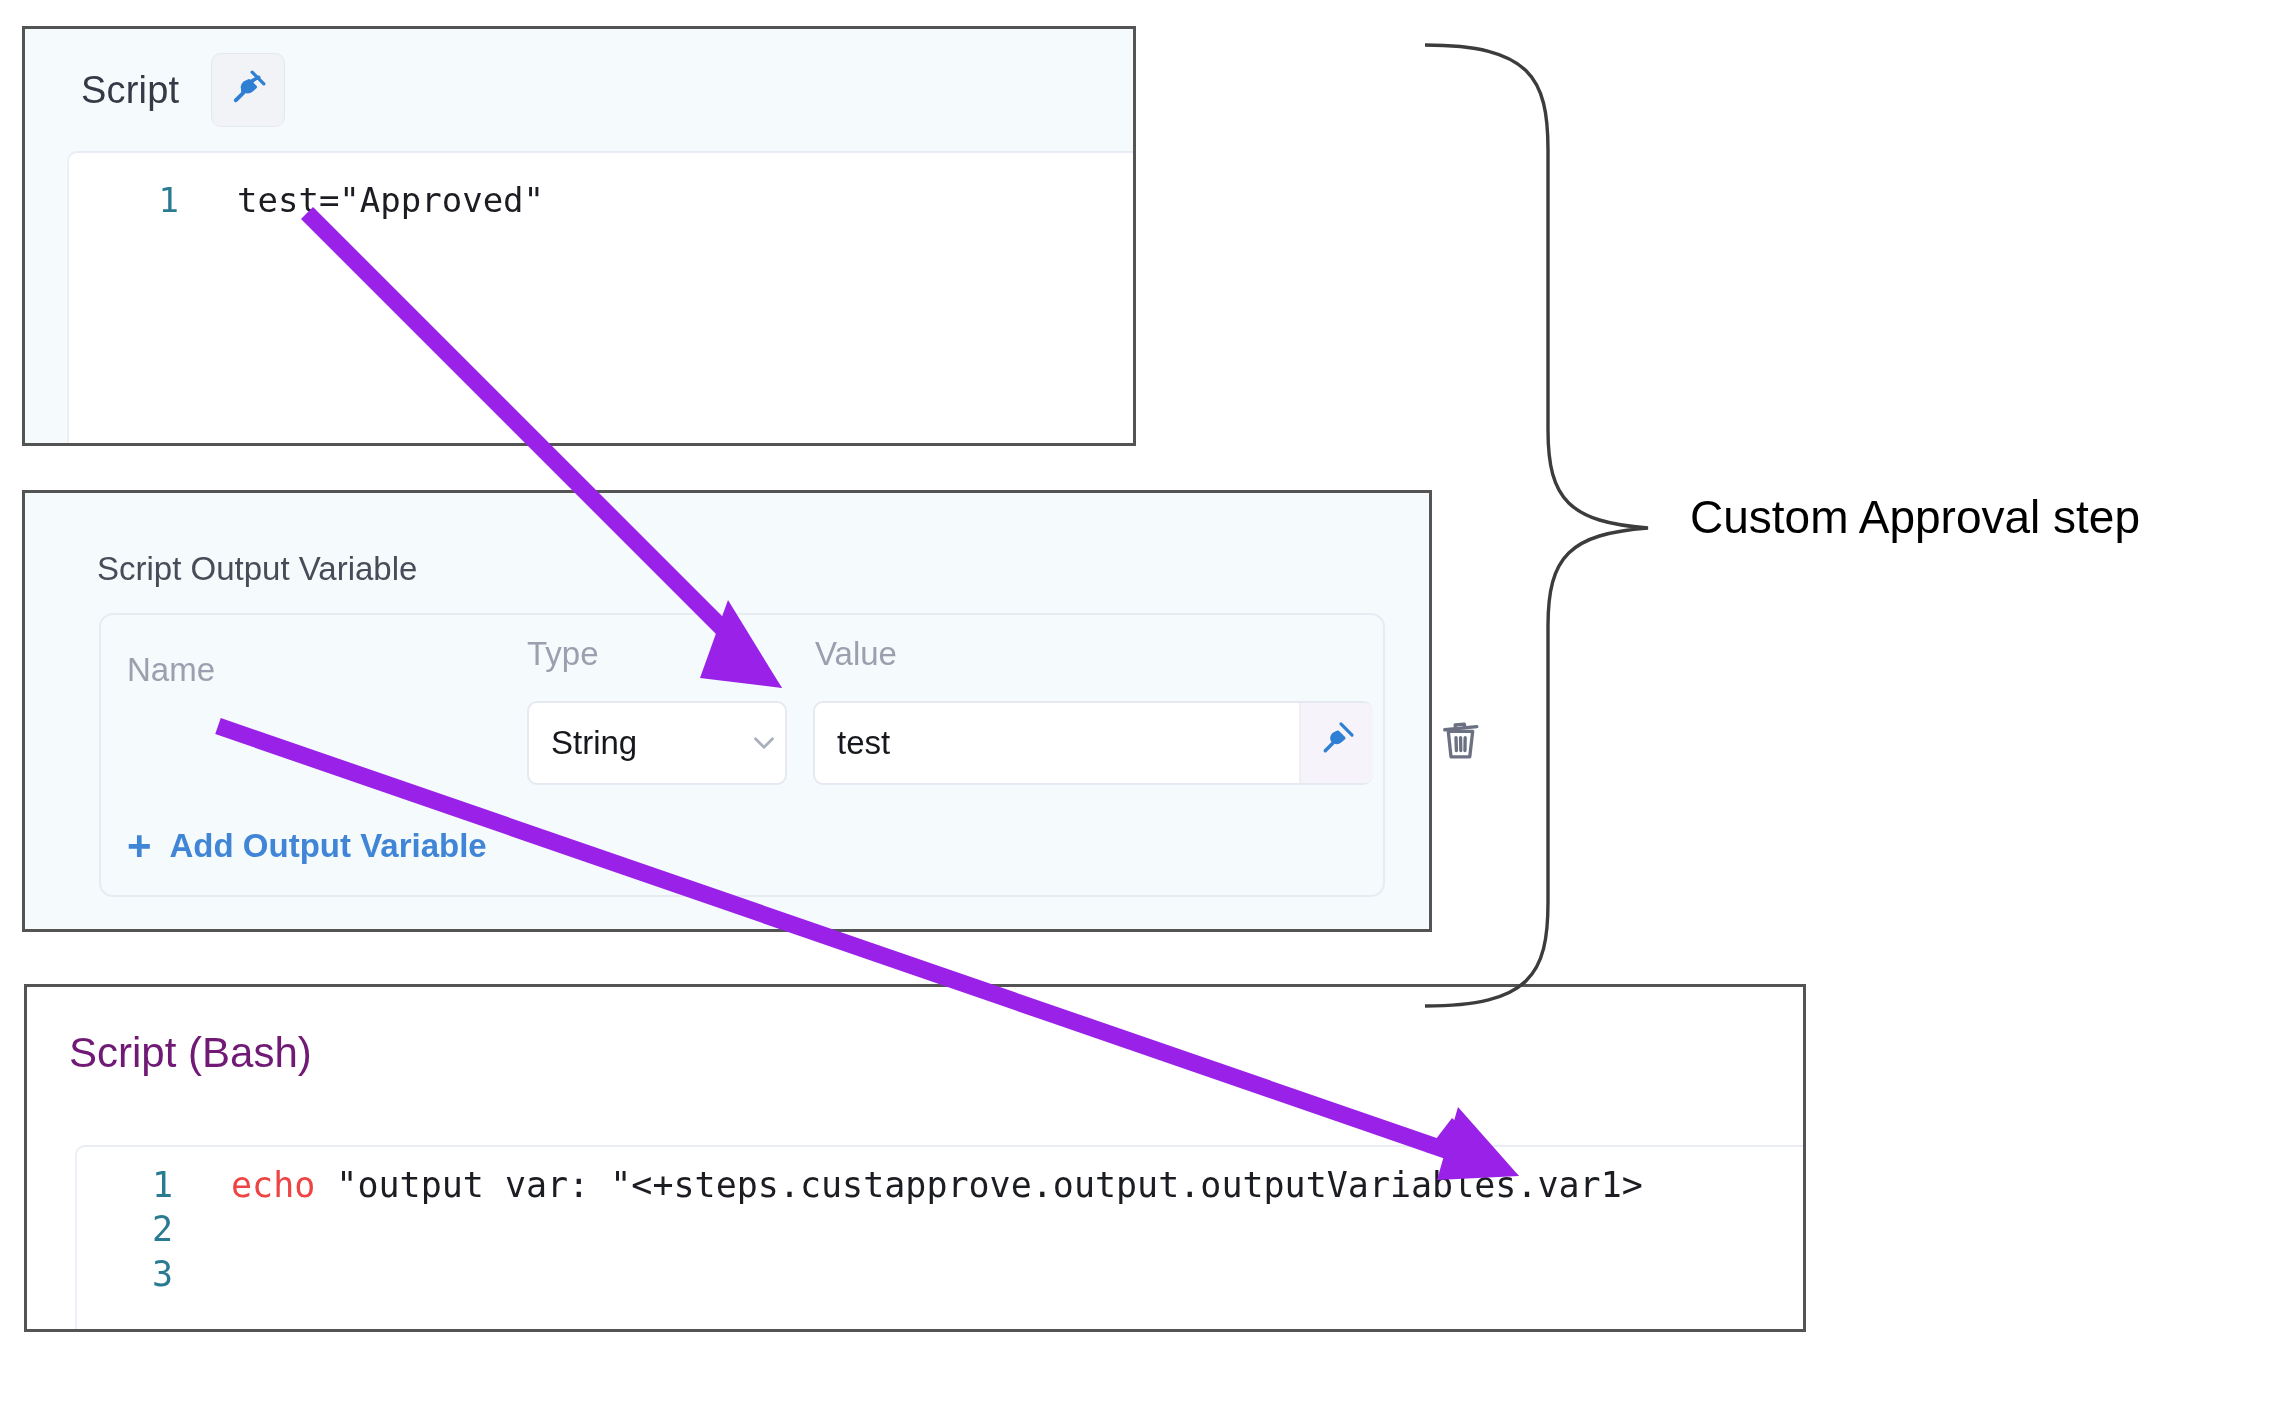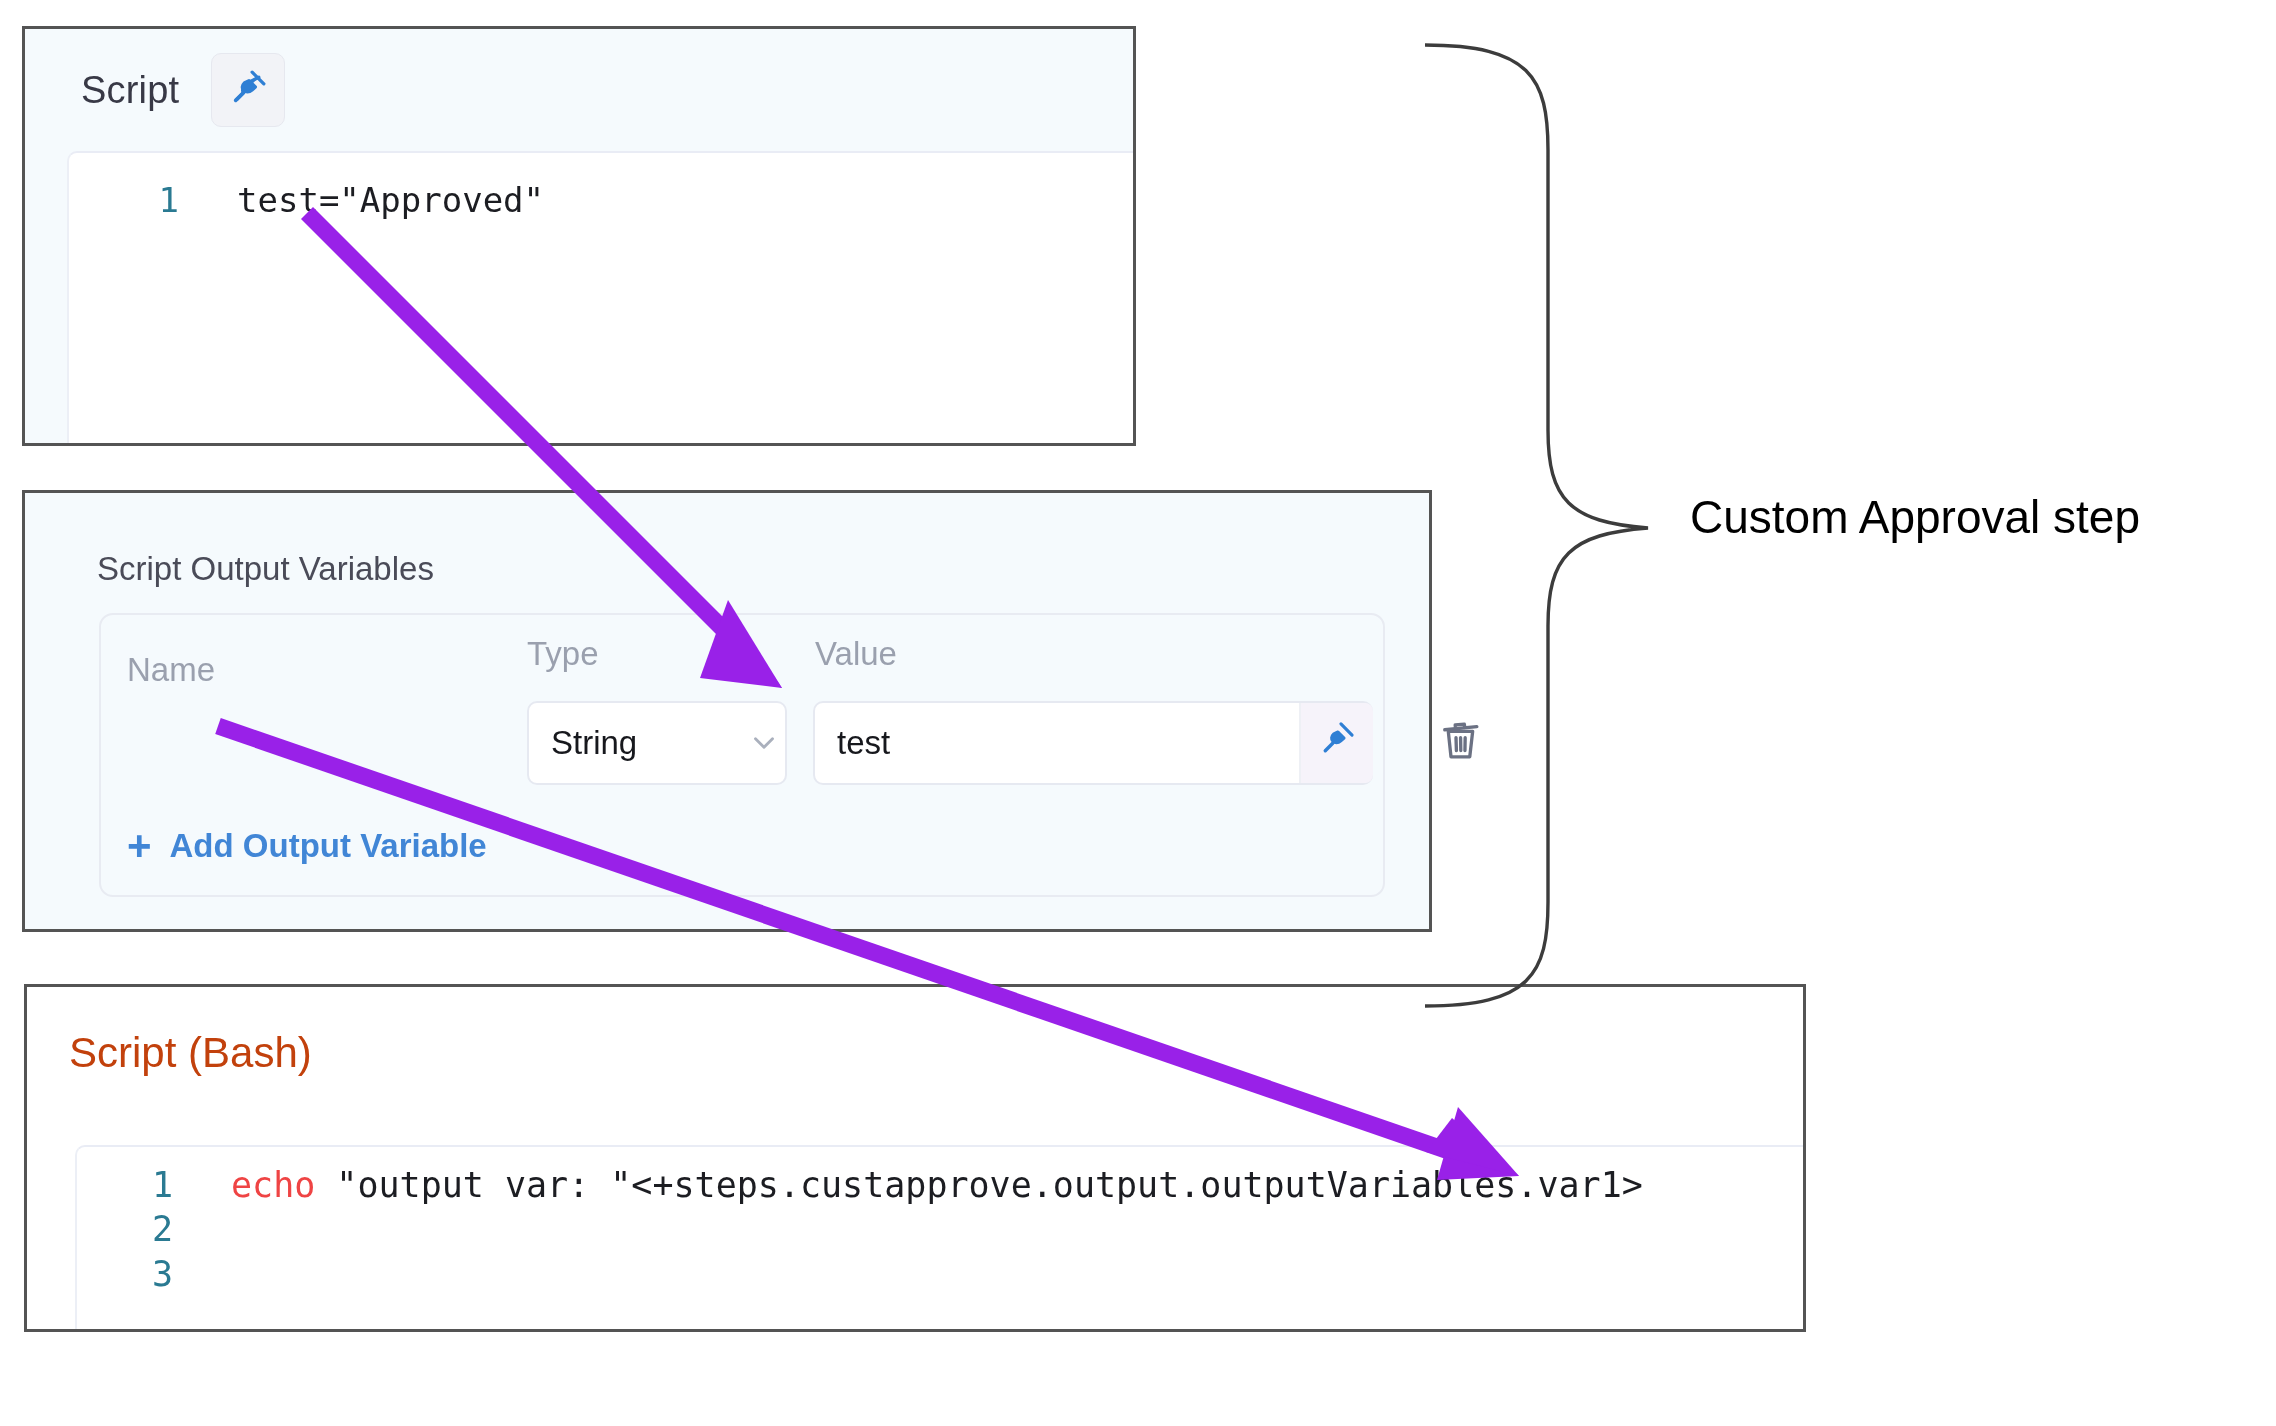--- a/index.html
+++ b/index.html
@@ -219,21 +219,21 @@
     top: 984px;
     width: 1782px;
     height: 348px;
     background: #ffffff;
   }
   #bash-title {
     position: absolute;
     left: 42px;
     top: 42px;
     font-size: 42px;
-    color: #c2410c;
+    color: #701a75;
   }
   #bash-editor {
     position: absolute;
     left: 48px;
     top: 158px;
     right: 0;
     bottom: 0;
     border-top: 2px solid #e9ecf5;
     border-left: 2px solid #eceff6;
     border-top-left-radius: 10px;
@@ -290,21 +290,21 @@
         <div class="code-line">
           <span class="gutter">1</span>
           <span class="code-text">test="Approved"</span>
         </div>
       </div>
     </div>
   </div>
 
   <div class="panel" id="panel-outvars">
 
-    <div id="outvars-title">Script Output Variables</div>
+    <div id="outvars-title">Script Output Variable</div>
 
     <div id="outvars-card">
 
       <div id="outvars-colheads">
         <span class="colhead" id="col-name">Name</span>
         <span class="colhead" id="col-type">Type</span>
         <span class="colhead" id="col-value">Value</span>
       </div>
 
       <div id="outvars-row">

